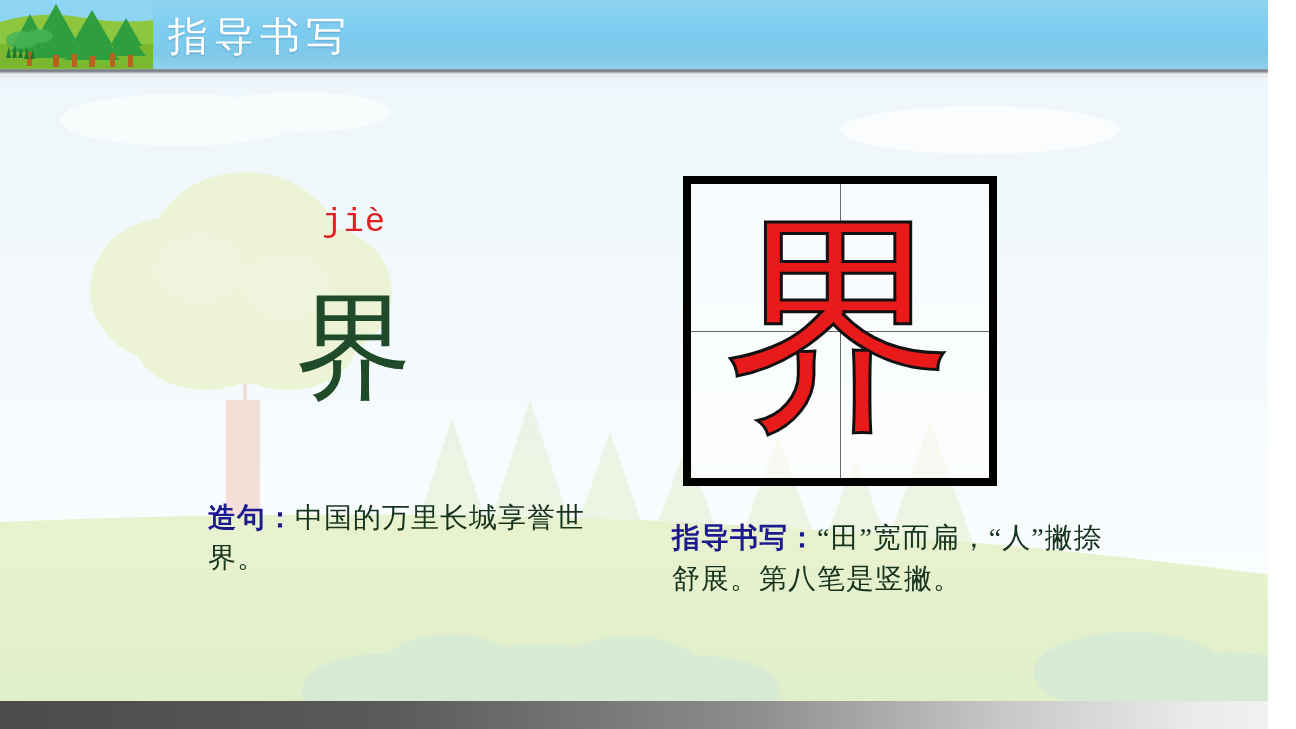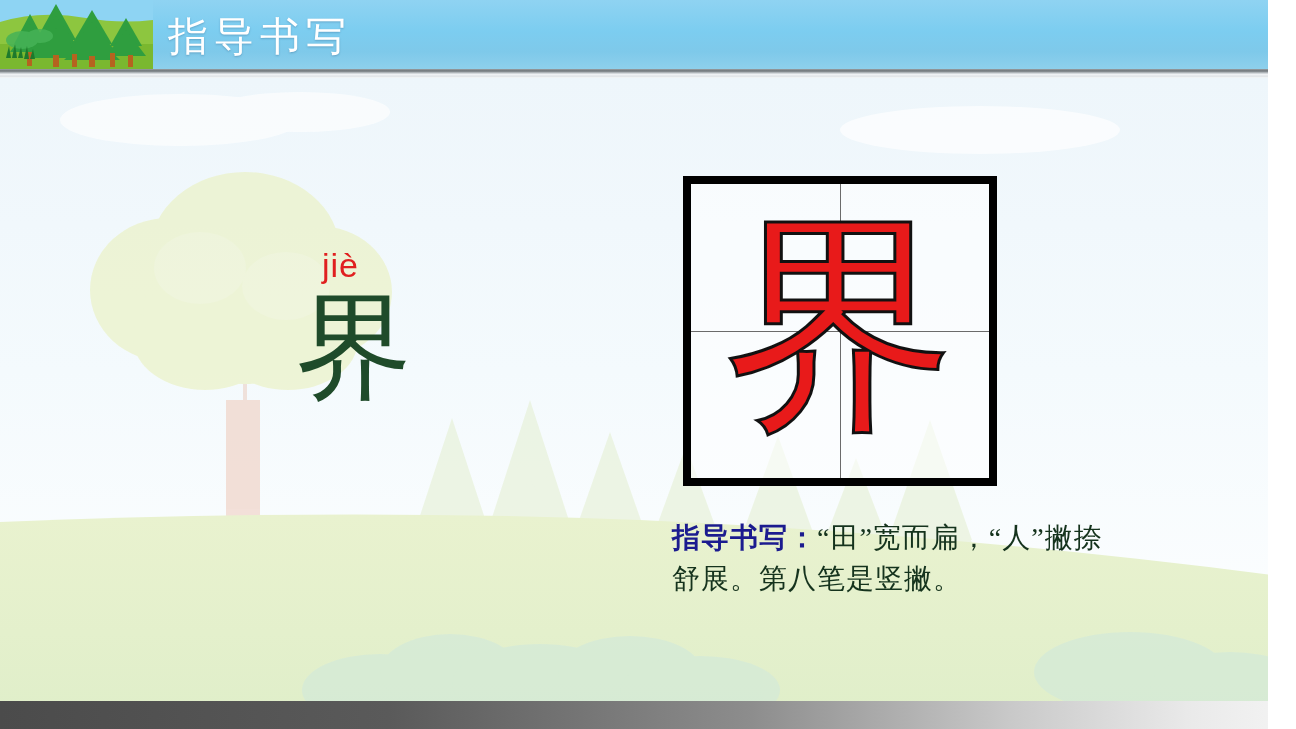--- a/index.html
+++ b/index.html
@@ -57,25 +57,24 @@
     color: #ffffff;
     font-weight: 500;
     text-shadow: 0 1px 2px rgba(40,90,130,0.35);
   }
 
   
   .pinyin {
     position: absolute;
     left: 322px;
     top: 203px;
-    font-family: Liberation Sans, sans-serif;
+    font-family: Liberation Mono, monospace;
     font-size: 34px;
     color: #e02020;
     letter-spacing: 1px;
-    margin-top: 43px;
   }
   .big-char {
     position: absolute;
     left: 296px;
     top: 290px;
     font-family: "Liberation Serif", "DejaVu Serif", serif;
     font-size: 116px;
     line-height: 1;
     color: #1f4b2a;
   }
@@ -295,20 +294,23 @@
 
   <div class="header-title">指导书写</div>
 
   <div class="header-divider"></div>
 
   <div class="pinyin">jiè</div>
 
   <div class="big-char">界</div>
 
 
+  <div class="sentence-row">
+    <span class="lbl">造句：</span><span class="sentence-val">中国的万里长城享誉世界。</span>
+  </div>
 
   <div class="grid-box">
     <div class="grid-v"></div>
     <div class="grid-h"></div>
     <div class="grid-char">界</div>
   </div>
 
   <div class="guide-row">
     <span class="lbl">指导书写：</span><span class="sentence-val">“田”宽而扁，“人”撇捺舒展。第八笔是竖撇。</span>
   </div>

